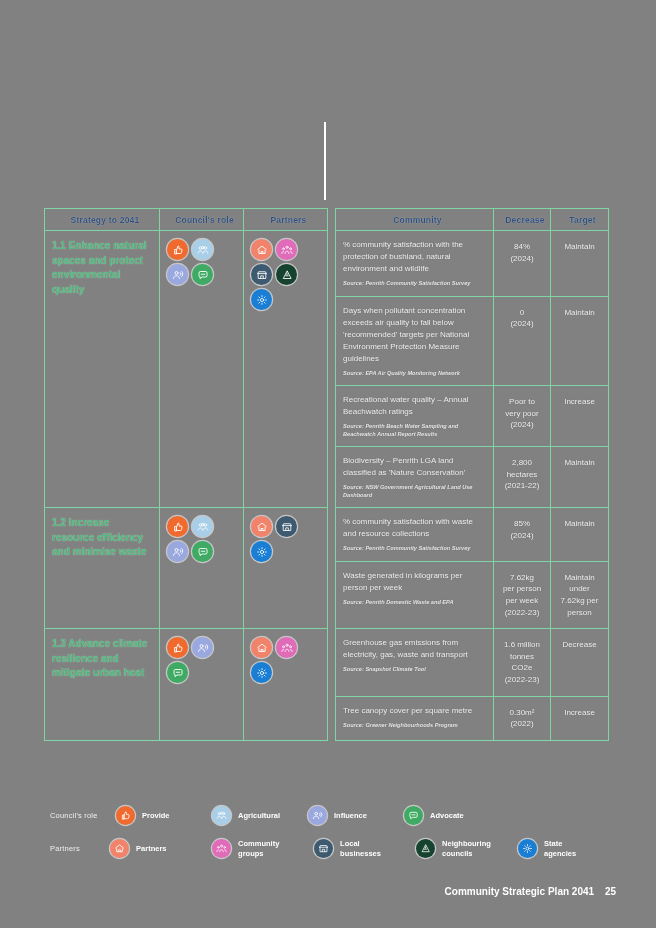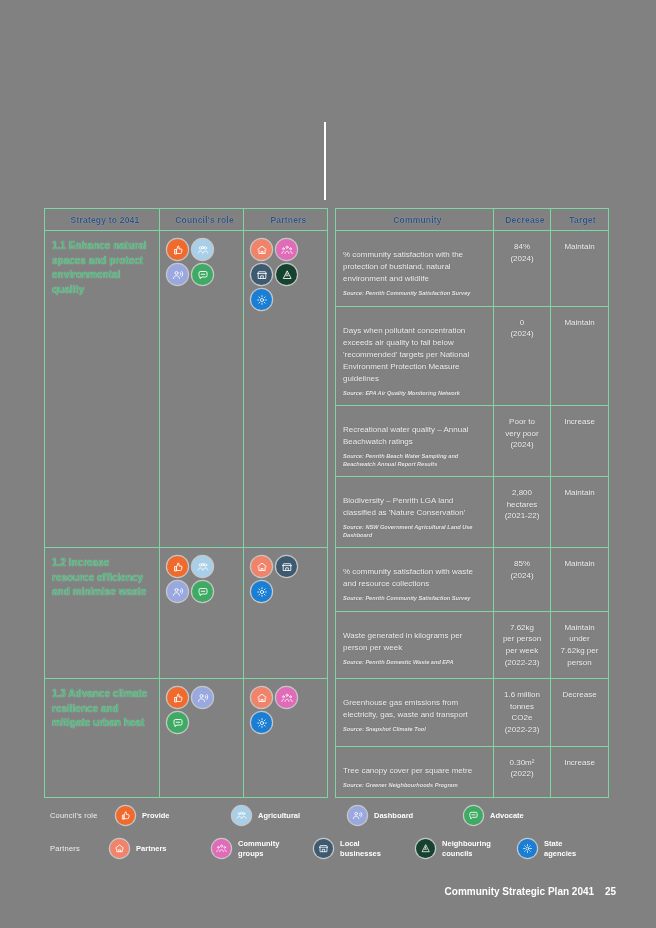--- a/index.html
+++ b/index.html
@@ -61,21 +61,20 @@
     font-size: 10px;
     font-weight: bold;
     line-height: 1.45;
     text-shadow: 0 0 1px rgba(255,255,255,.7);
   }
   .ind {
     color: #f1f1f1;
     font-size: 8px;
     line-height: 1.5;
     text-shadow: 0 0 1px rgba(0,0,0,.25);
-    margin-top: 10px;
   }
   .src {
     display: block;
     margin-top: 5px;
     font-size: 5.6px;
     font-weight: bold;
     font-style: italic;
     color: #e8e8e8;
     line-height: 1.35;
   }
@@ -98,21 +97,21 @@
     flex: 0 0 auto;
   }
   .badge svg { width: 12px; height: 12px; display: block; }
 
   
   .legend { position: absolute; left: 50px; top: 806px; width: 570px; }
   .legend-row { display: flex; align-items: center; margin-bottom: 14px; }
   .legend-cap {
     width: 66px; font-size: 7.5px; color: #efefef; letter-spacing: .2px;
   }
-  .legend-item { display: flex; align-items: center; width: 116px; }
+  .legend-item { display: flex; align-items: center; width: 96px; }
   .legend-item .badge { width: 19px; height: 19px; margin-right: 7px; }
   .legend-item .badge svg { width: 11px; height: 11px; }
   .legend-label {
     font-size: 7.5px; font-weight: bold; color: #ffffff; line-height: 1.25;
   }
   .legend-row.partners .legend-item { width: 112px; }
 
   
   .footer {
     position: absolute; right: 40px; top: 886px;
@@ -433,21 +432,21 @@
         </div>
         <div class="legend-item">
           <div class="badge" style="background: rgb(154, 168, 224);">
             <svg viewBox="0 0 24 24" fill="none" stroke="#fff" stroke-width="1.7" stroke-linecap="round" stroke-linejoin="round">
               <circle cx="9" cy="8" r="3"></circle>
               <path d="M3 19c0-3.3 2.7-5.5 6-5.5s6 2.2 6 5.5"></path>
               <path d="M17 7.5a4 4 0 0 1 0 5"></path>
               <path d="M19.6 5a7 7 0 0 1 0 10"></path>
             </svg>
           </div>
-          <div class="legend-label">Dashboard</div>
+          <div class="legend-label">Influence</div>
         </div>
         <div class="legend-item">
           <div class="badge" style="background: rgb(63, 170, 99);">
             <svg viewBox="0 0 24 24" fill="none" stroke="#fff" stroke-width="1.8" stroke-linecap="round" stroke-linejoin="round">
               <path d="M4 7.5A2.5 2.5 0 0 1 6.5 5h11A2.5 2.5 0 0 1 20 7.5v6A2.5 2.5 0 0 1 17.5 16H10l-4 3.2V16H6.5A2.5 2.5 0 0 1 4 13.5z"></path>
               <path d="M8.5 10.5h7"></path>
             </svg>
           </div>
           <div class="legend-label">Advocate</div>
         </div>

